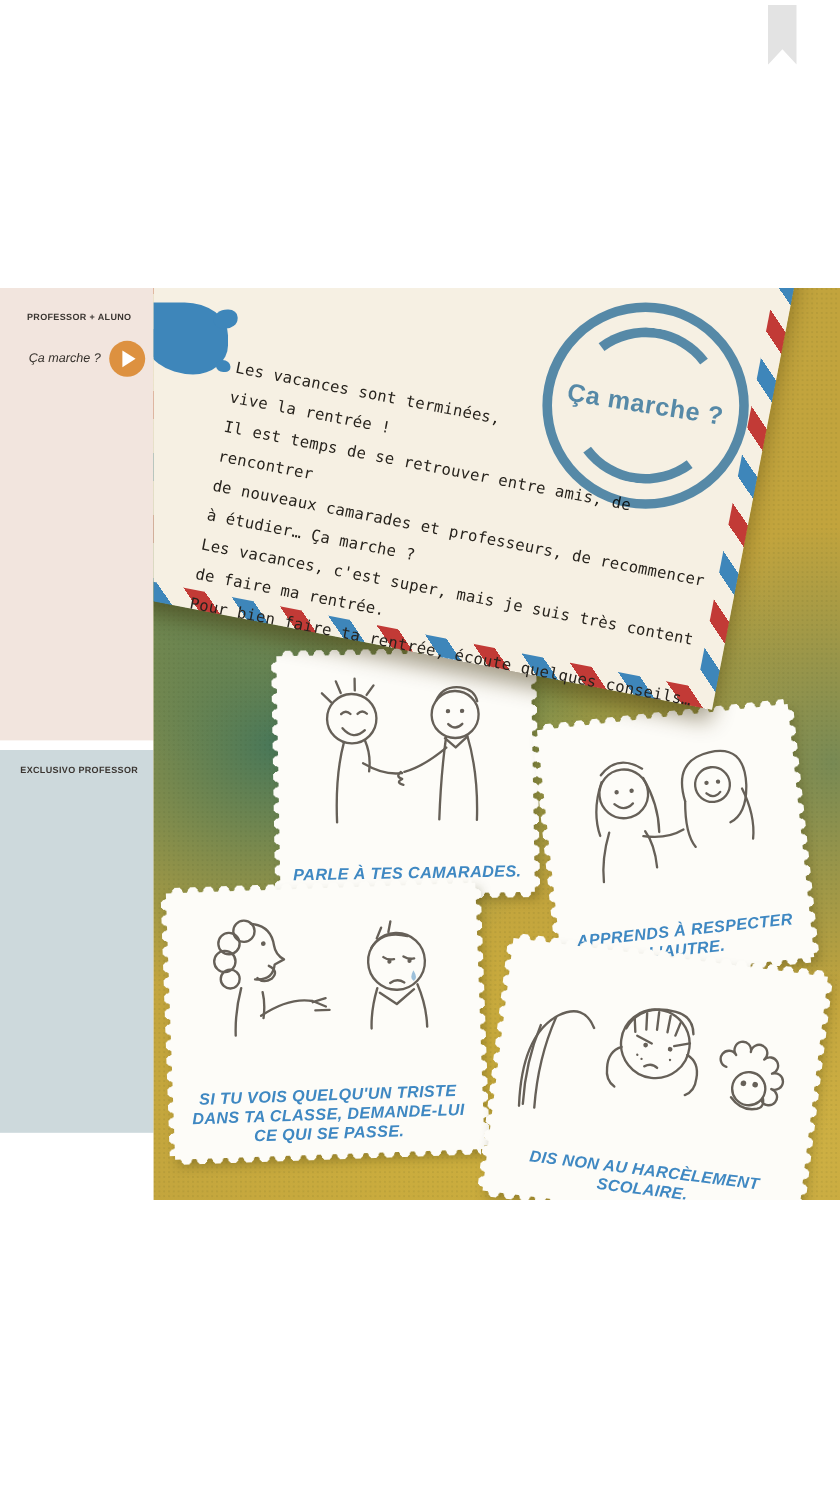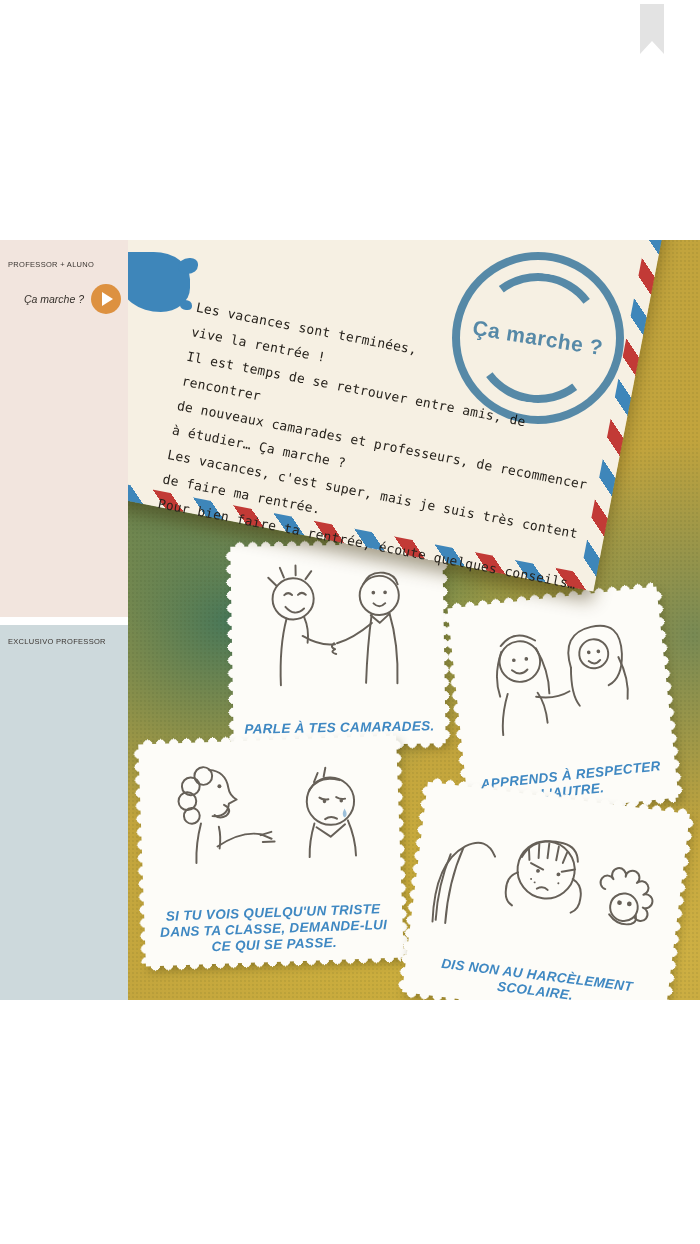--- a/index.html
+++ b/index.html
@@ -8,23 +8,23 @@
 
   
   .topbar{position:absolute;left:0;top:0;width:700px;height:240px;background:#ffffff;}
   .bookmark{position:absolute;left:640px;top:4px;width:24px;height:50px;background:#e3e3e3;
             clip-path:polygon(0 0,100% 0,100% 100%,50% 74%,0 100%);}
 
   
   .sidebar{position:absolute;left:0;top:240px;width:128px;height:760px;}
   .sb-sec{position:absolute;left:0;width:128px;box-sizing:border-box;}
   .sb-sec1{top:0;height:377px;background:#f2e5de;}
-  .sb-sec2{top:385px;height:375px;background:#cdd9dc;}
-  .sb-heading{padding:20px 4px 0 8px;font-size:7.5px;font-weight:normal;letter-spacing:.3px;
-              color:#3a3531;}
+  .sb-sec2{top:385px;height:319px;background:#cdd9dc;}
+  .sb-heading{padding:20px 4px 0 8px;font-size:7.5px;font-weight:bold;letter-spacing:.3px;
+              color:#3a3531;text-align:center;}
   .sb-sec2 .sb-heading{padding-top:12px;}
   .sb-row{display:flex;align-items:center;justify-content:flex-end;gap:7px;padding:15px 7px 0 0;}
   .sb-link{font-size:10.5px;color:#35302b;}
   .sb-link.it{font-style:italic;}
   .icon-circle{width:30px;height:30px;border-radius:50%;background:#dd9140;flex:0 0 auto;
                display:flex;align-items:center;justify-content:center;}
   .play-tri{width:0;height:0;border-left:11px solid #fff;border-top:7px solid transparent;
             border-bottom:7px solid transparent;margin-left:3px;}
 
   

